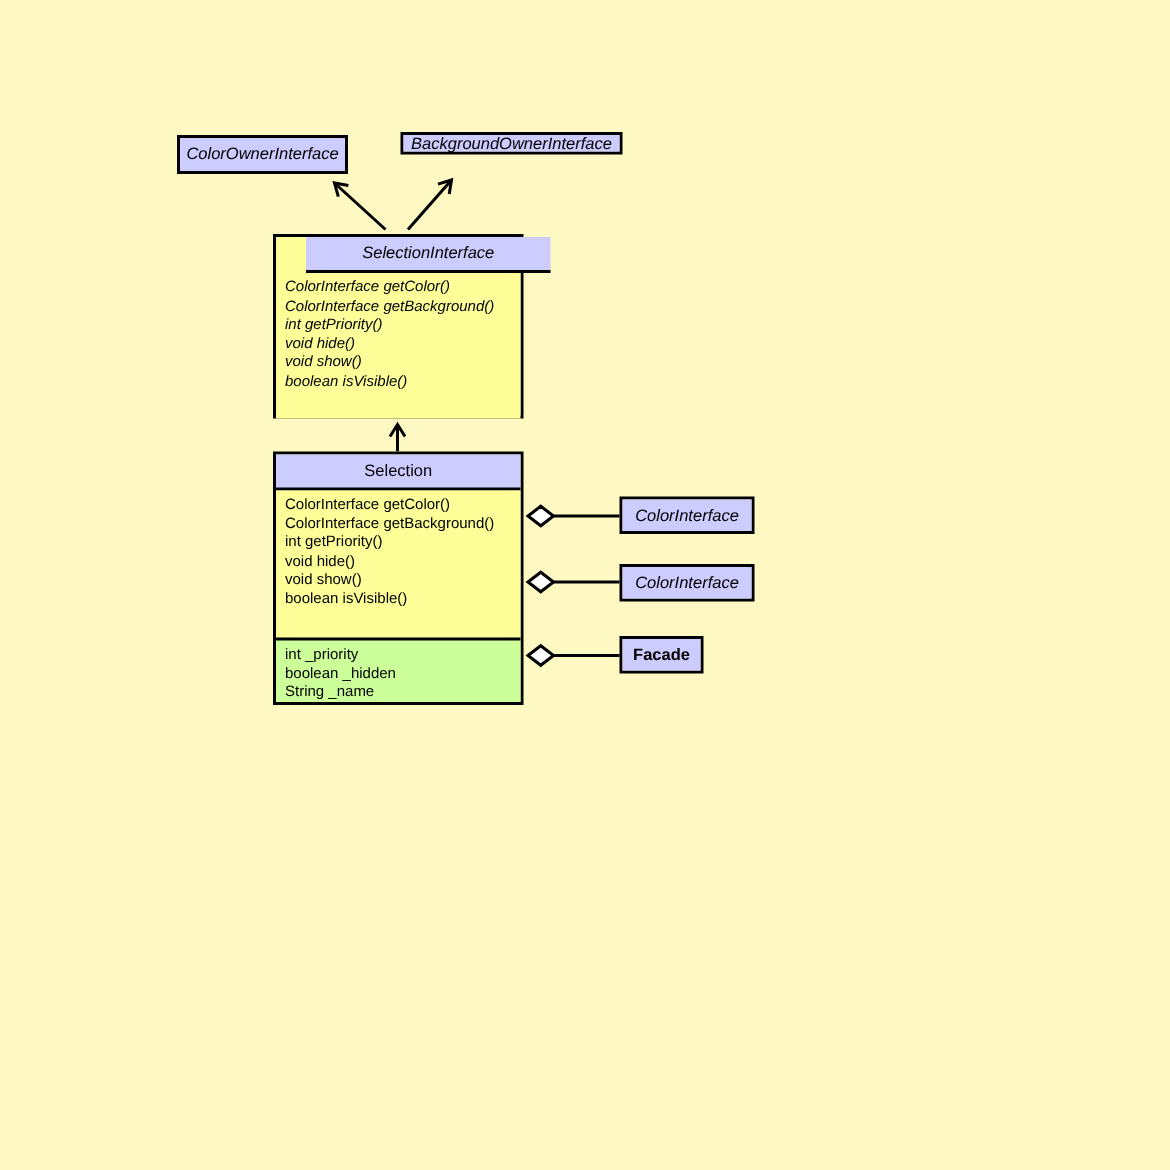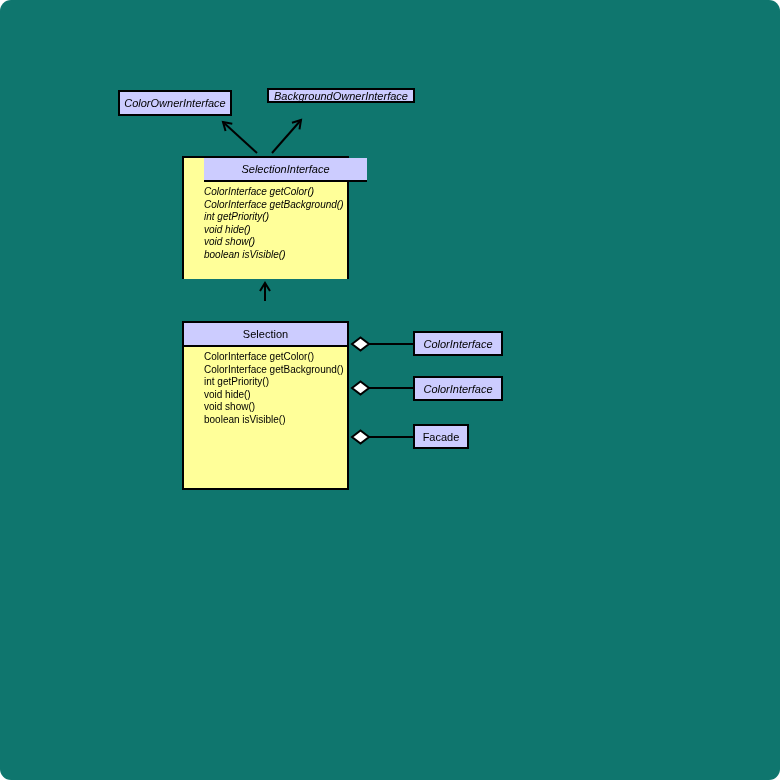--- a/index.html
+++ b/index.html
@@ -5,23 +5,22 @@
   html, body { margin: 0; padding: 0; }
   body {
     width: 780px; height: 780px;
     background: #ffffff;
     font-family: "Liberation Sans", sans-serif;
     color: #000000;
   }
   #canvas {
     position: relative;
     width: 780px; height: 780px;
-    background: #0f766e;
+    background: #fef9c3;
     overflow: hidden;
-    border-radius: 11px;
   }
   #connector-layer {
     position: absolute; left: 0; top: 0;
     width: 780px; height: 780px;
     pointer-events: none;
   }
   .uml-box {
     position: absolute;
     box-sizing: border-box;
     border: 2px solid #000000;
@@ -32,42 +31,42 @@
     width: 100%;
     background: #ccccff;
     display: flex; align-items: center; justify-content: center;
     font-size: 11px;
     white-space: nowrap;
   }
   .italic { font-style: italic; }
   .simple-box .uml-title { height: 100%; }
   .compartment {
     box-sizing: border-box;
-    padding: 4px 6px 2px 20px;
+    padding: 4px 6px 2px 6px;
     font-size: 10px;
     line-height: 12.5px;
     white-space: nowrap;
     overflow: hidden;
   }
   .member { display: block; }
   
   #box-selection-interface { left: 182px; top: 156px; width: 167px; height: 123px; background: #ffff99; }
   #box-selection-interface .uml-title { height: 24px; border-bottom: 2px solid #000000; margin-left: 20px; }
   #box-selection-interface .compartment { height: 97px; background: #ffff99; }
   
-  #box-selection { left: 182px; top: 301px; width: 167px; height: 169px; background: #ffff99; margin-top: 20px; }
+  #box-selection { left: 182px; top: 301px; width: 167px; height: 169px; background: #ffff99; }
   #box-selection .uml-title { height: 24px; border-bottom: 2px solid #000000; }
   #box-selection .methods { height: 98px; background: #ffff99; }
   #box-selection .attributes { height: 43px; background: #ccff99; border-top: 2px solid #000000; }
   
   #box-color-owner      { left: 118px; top: 90px;  width: 114px; height: 26px; }
   #box-background-owner { left: 267px; top: 88px;  width: 148px; height: 15px; }
   #box-color-interface-1 { left: 413px; top: 331px; width: 90px; height: 25px; }
   #box-color-interface-2 { left: 413px; top: 376px; width: 90px; height: 25px; }
-  #box-facade            { left: 413px; top: 424px; width: 56px; height: 25px; }
+  #box-facade            { left: 413px; top: 424px; width: 56px; height: 25px; font-weight: bold; }
 </style>
 </head>
 <body>
 
 <div id="canvas">
 
   <svg id="connector-layer" width="780" height="780" viewBox="0 0 780 780" xmlns="http://www.w3.org/2000/svg">
     <defs>
       <marker id="openArrow" markerUnits="userSpaceOnUse" markerWidth="14" markerHeight="14" viewBox="0 0 14 14" refX="11" refY="7" orient="auto">
         <path d="M3,2 L11,7 L3,12" fill="none" stroke="#000000" stroke-width="2"></path>
@@ -113,20 +112,25 @@
   <div class="uml-box" id="box-selection">
     <div class="uml-title">Selection</div>
     <div class="compartment methods">
       <span class="member">ColorInterface getColor()</span>
       <span class="member">ColorInterface getBackground()</span>
       <span class="member">int getPriority()</span>
       <span class="member">void hide()</span>
       <span class="member">void show()</span>
       <span class="member">boolean isVisible()</span>
     </div>
+    <div class="compartment attributes">
+      <span class="member">int _priority</span>
+      <span class="member">boolean _hidden</span>
+      <span class="member">String _name</span>
+    </div>
   </div>
 
   <div class="uml-box simple-box" id="box-color-interface-1">
     <div class="uml-title italic">ColorInterface</div>
   </div>
 
   <div class="uml-box simple-box" id="box-color-interface-2">
     <div class="uml-title italic">ColorInterface</div>
   </div>
 

